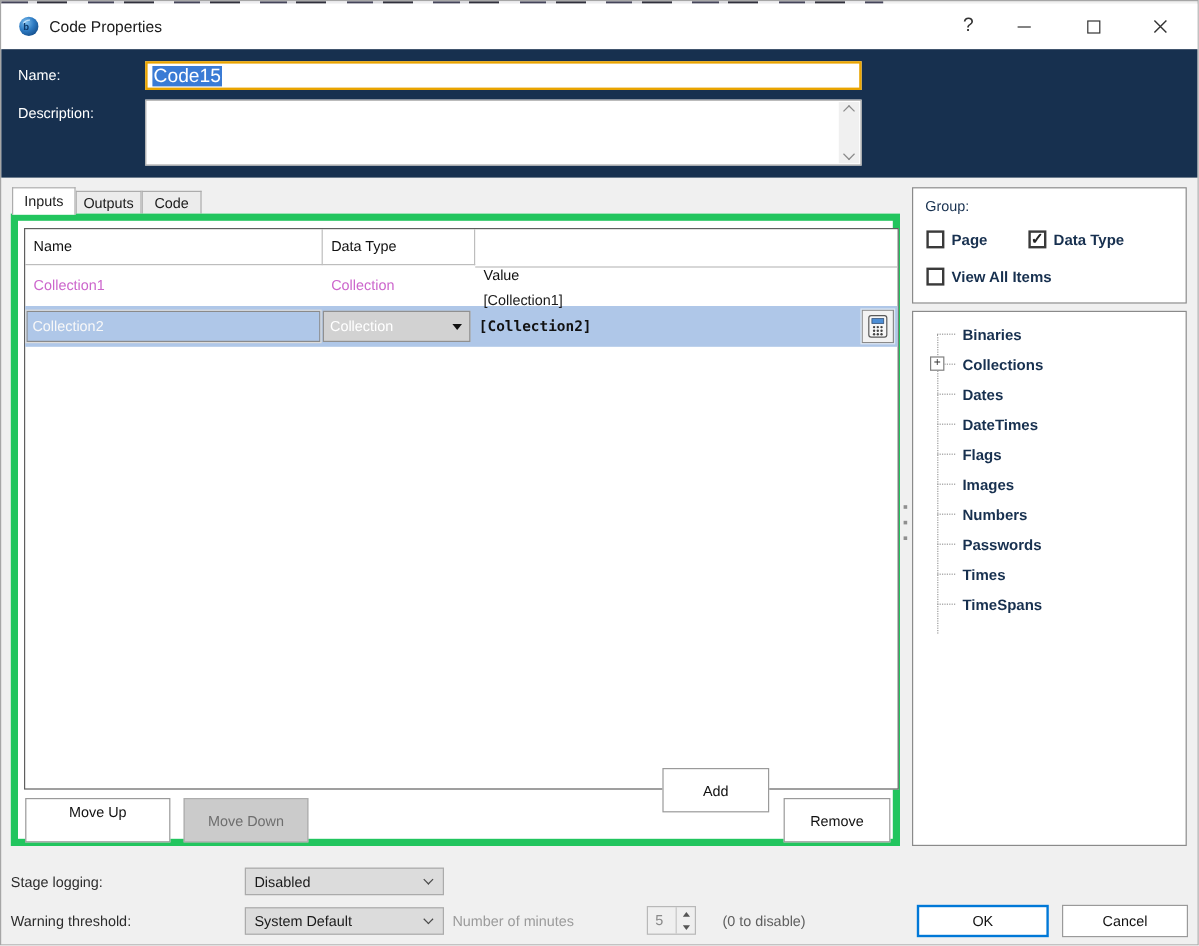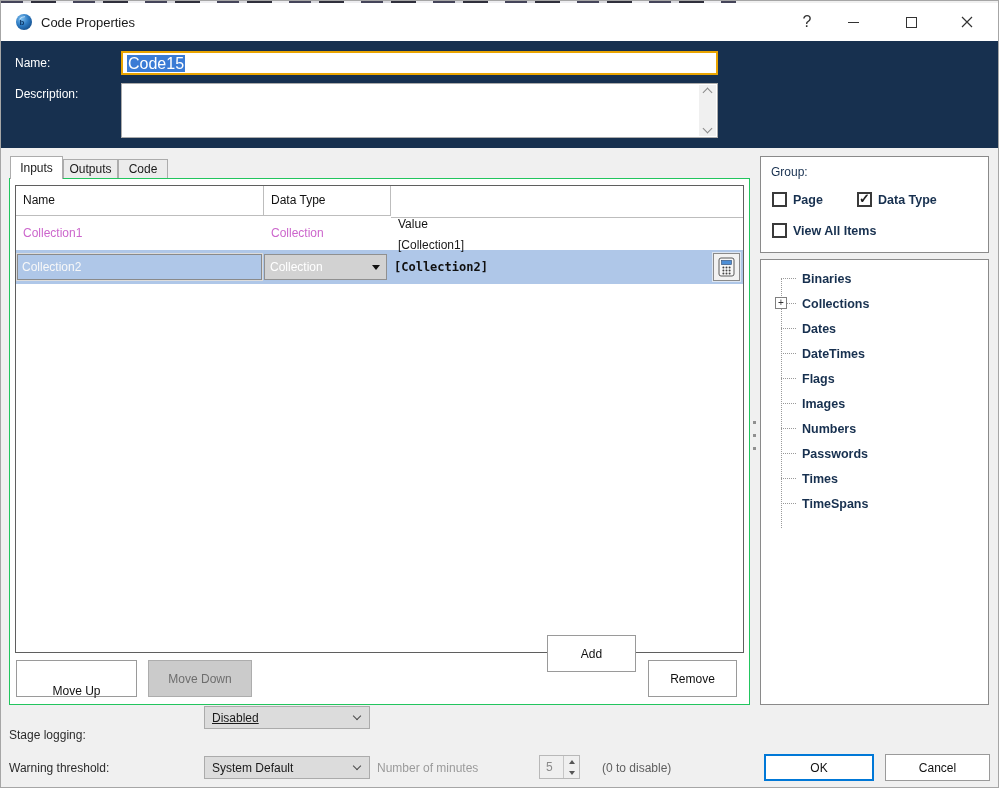--- a/index.html
+++ b/index.html
@@ -37,42 +37,42 @@
   .chev.up { transform:rotate(45deg); } .chev.down { transform:rotate(225deg); }
 
   
   .tab { position:absolute; border:1px solid #ACACAC; border-bottom:none; text-align:center; padding-top:4px; font-size:12px; }
   .tab.active { left:9px;  top:155px; width:53px; height:23px; background:#ffffff; z-index:3; }
   .tab.t2     { left:62px; top:158px; width:55px; height:20px; background:#ECECEC; padding-top:2px; }
   .tab.t3     { left:117px;top:158px; width:50px; height:20px; background:#ECECEC; padding-top:2px; }
 
   
   .tabpage { position:absolute; left:8px; top:177px; width:741px; height:527px; background:#ffffff;
-             border:1px solid #22c55e; z-index:2; }
+             border:6px solid #22c55e; z-index:2; }
 
   .grid { position:absolute; left:5px; top:6px; width:729px; height:468px; background:#ffffff; border:1px solid #5F5F5F; }
   .grid .hrow { display:flex; height:30px; }
   .grid .hcell { border-right:1px solid #BDBDBD; border-bottom:1px solid #BDBDBD; padding:7px 0 0 7px; font-size:12px; color:#111; }
   .c-name { width:248px; } .c-type { width:127px; } .c-val { flex:1; border-right:none !important;margin-top:24px; }
   .grid .drow { display:flex; height:34px; align-items:center; }
   .magenta { color:#CC66CC; }
   .drow .cell { padding-left:7px; font-size:12px; }
   .drow.selected { background:#AFC7E8; }
   .edit-name { margin-left:1px; width:245px; height:26px; border:1px solid #8a8a8a; outline:1px solid #DCDCDC;
                color:#F8F8F8; padding:5px 0 0 4px; font-size:12px; }
   .edit-combo { margin-left:2px; width:123px; height:26px; background:#D2D2D2; border:1px solid #909090;
                 color:#ffffff; font-size:12px; padding:5px 4px 0 5px; position:relative; }
   .tri-down { position:absolute; right:6px; top:10px; width:0; height:0;
               border-left:4px solid transparent; border-right:4px solid transparent; border-top:5px solid #111; }
   .mono { font-family:"DejaVu Sans Mono", monospace; font-weight:bold; font-size:12px; color:#111; }
   .calc-btn { margin-left:auto; margin-right:3px; width:27px; height:28px; background:#F2F2F2;
               border:1px solid #8A8A8A; outline:1px solid #DDE6F2; display:flex; align-items:center; justify-content:center; }
 
   .btn { position:absolute; background:#ffffff; border:1px solid #9A9A9A; text-align:center; font-size:12px; color:#111; }
-  .btn.moveup   { left:6px;   top:481px; width:121px; height:37px; padding-top:23px; }
+  .btn.moveup   { left:6px;   top:481px; width:121px; height:37px; padding-top:4px; }
   .btn.movedown { left:138px; top:481px; width:104px; height:37px; padding-top:11px; background:#CBCBCB; color:#6E6E6E; border-color:#ADADAD; }
   .btn.add      { left:537px; top:456px; width:89px;  height:37px; padding-top:11px; }
   .btn.remove   { left:638px; top:481px; width:89px;  height:37px; padding-top:11px; }
 
   
   .splitter { position:absolute; left:749px; top:152px; width:9px; height:552px; }
   .splitter .dot { position:absolute; left:3px; width:3px; height:3px; background:#8F8F8F; }
 
   
   .groupbox { position:absolute; left:759px; top:155px; width:229px; height:97px; background:#ffffff; border:1px solid #8A8A8A; }
@@ -268,21 +268,21 @@
         <span class="hline"></span>
         <span class="tlabel">Times</span>
       </div>
     <div class="trow">
         <span class="hline"></span>
         <span class="tlabel">TimeSpans</span>
       </div>
   </div>
 
   <span class="flabel" style="left:8px; top:727px;">Stage logging:</span>
-  <div class="combo" style="left:203px; top:705px;text-decoration:underline;">
+  <div class="combo" style="left:203px; top:722px;">
     <span>Disabled</span>
     <span class="chev down"></span>
   </div>
   <span class="flabel" style="left:8px; top:760px;">Warning threshold:</span>
   <div class="combo" style="left:203px; top:755px;">
     <span>System Default</span>
     <span class="chev down"></span>
   </div>
   <span class="flabel graytext" style="left:376px; top:760px;">Number of minutes</span>
   <div class="spinner">

